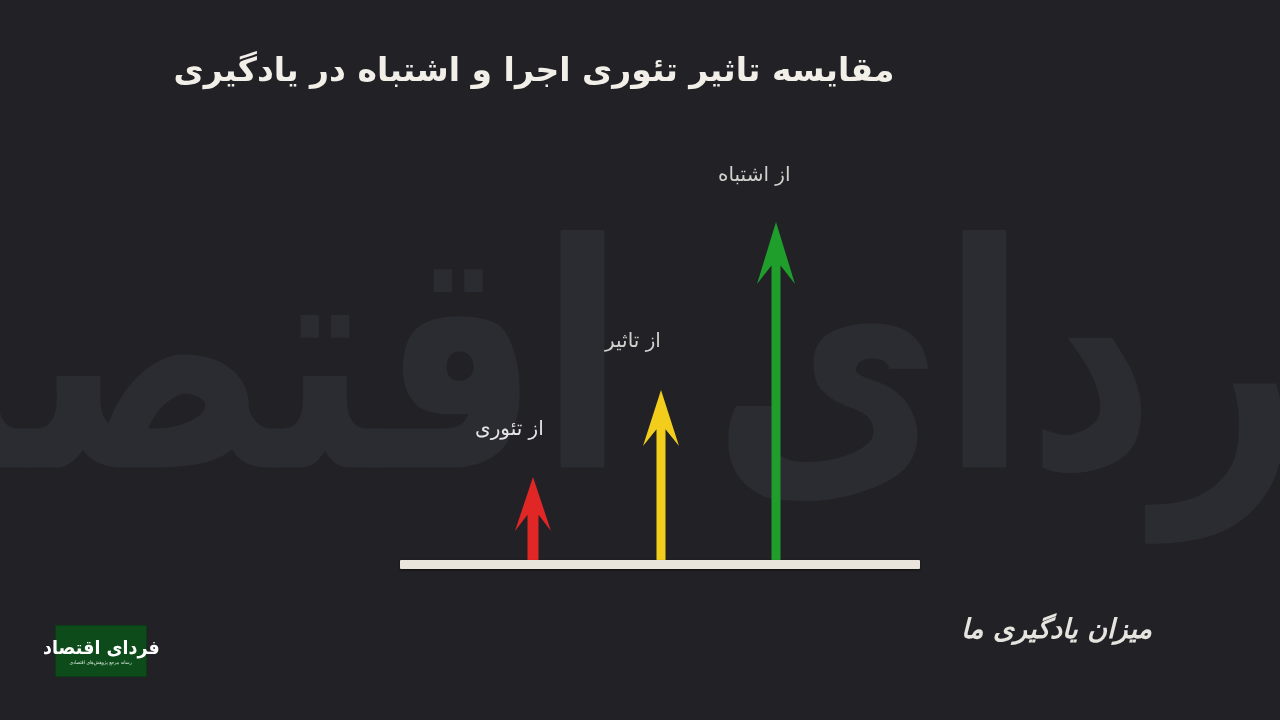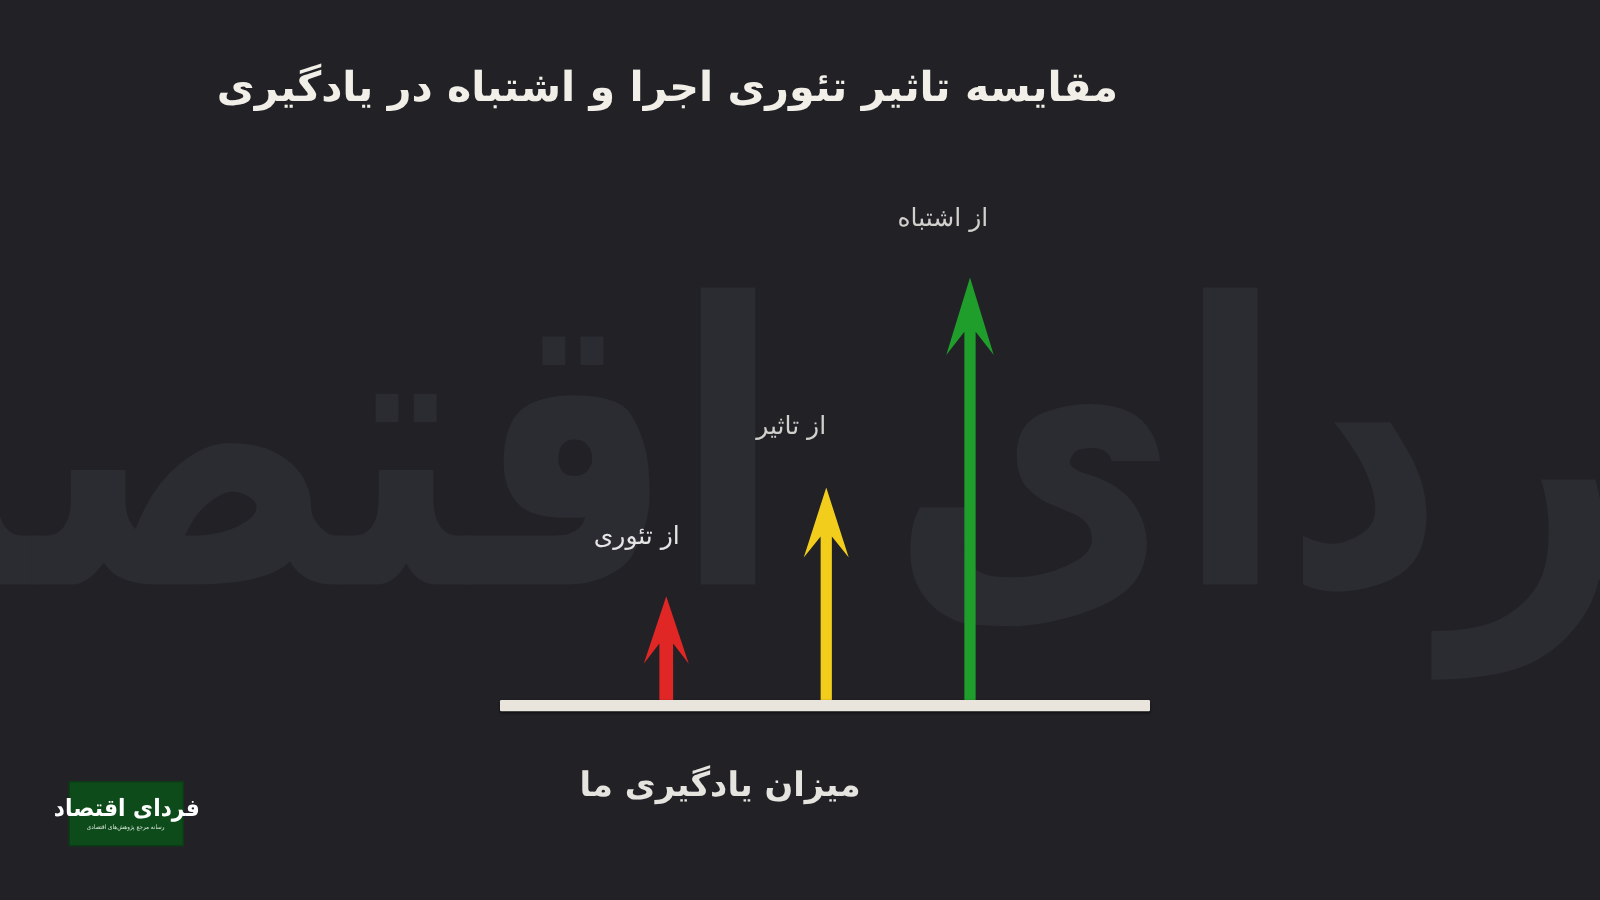--- a/index.html
+++ b/index.html
@@ -107,22 +107,23 @@
     box-shadow: 0 1px 2px rgba(0,0,0,0.55);
     z-index: 4;
   }
 
   
   #axis-caption {
     position: absolute;
     top: 615px;
     left: 0;
     width: 1152px;
-    text-align: center;
+    text-align: right;
     z-index: 5;
+    font-style: italic;
   }
   #axis-caption .caption-text {
     display: inline-block;
     direction: rtl;
     font-family: "DejaVu Sans", sans-serif;
     font-size: 27px;
     font-weight: 700;
     color: #e6e4de;
     line-height: 1;
   }

